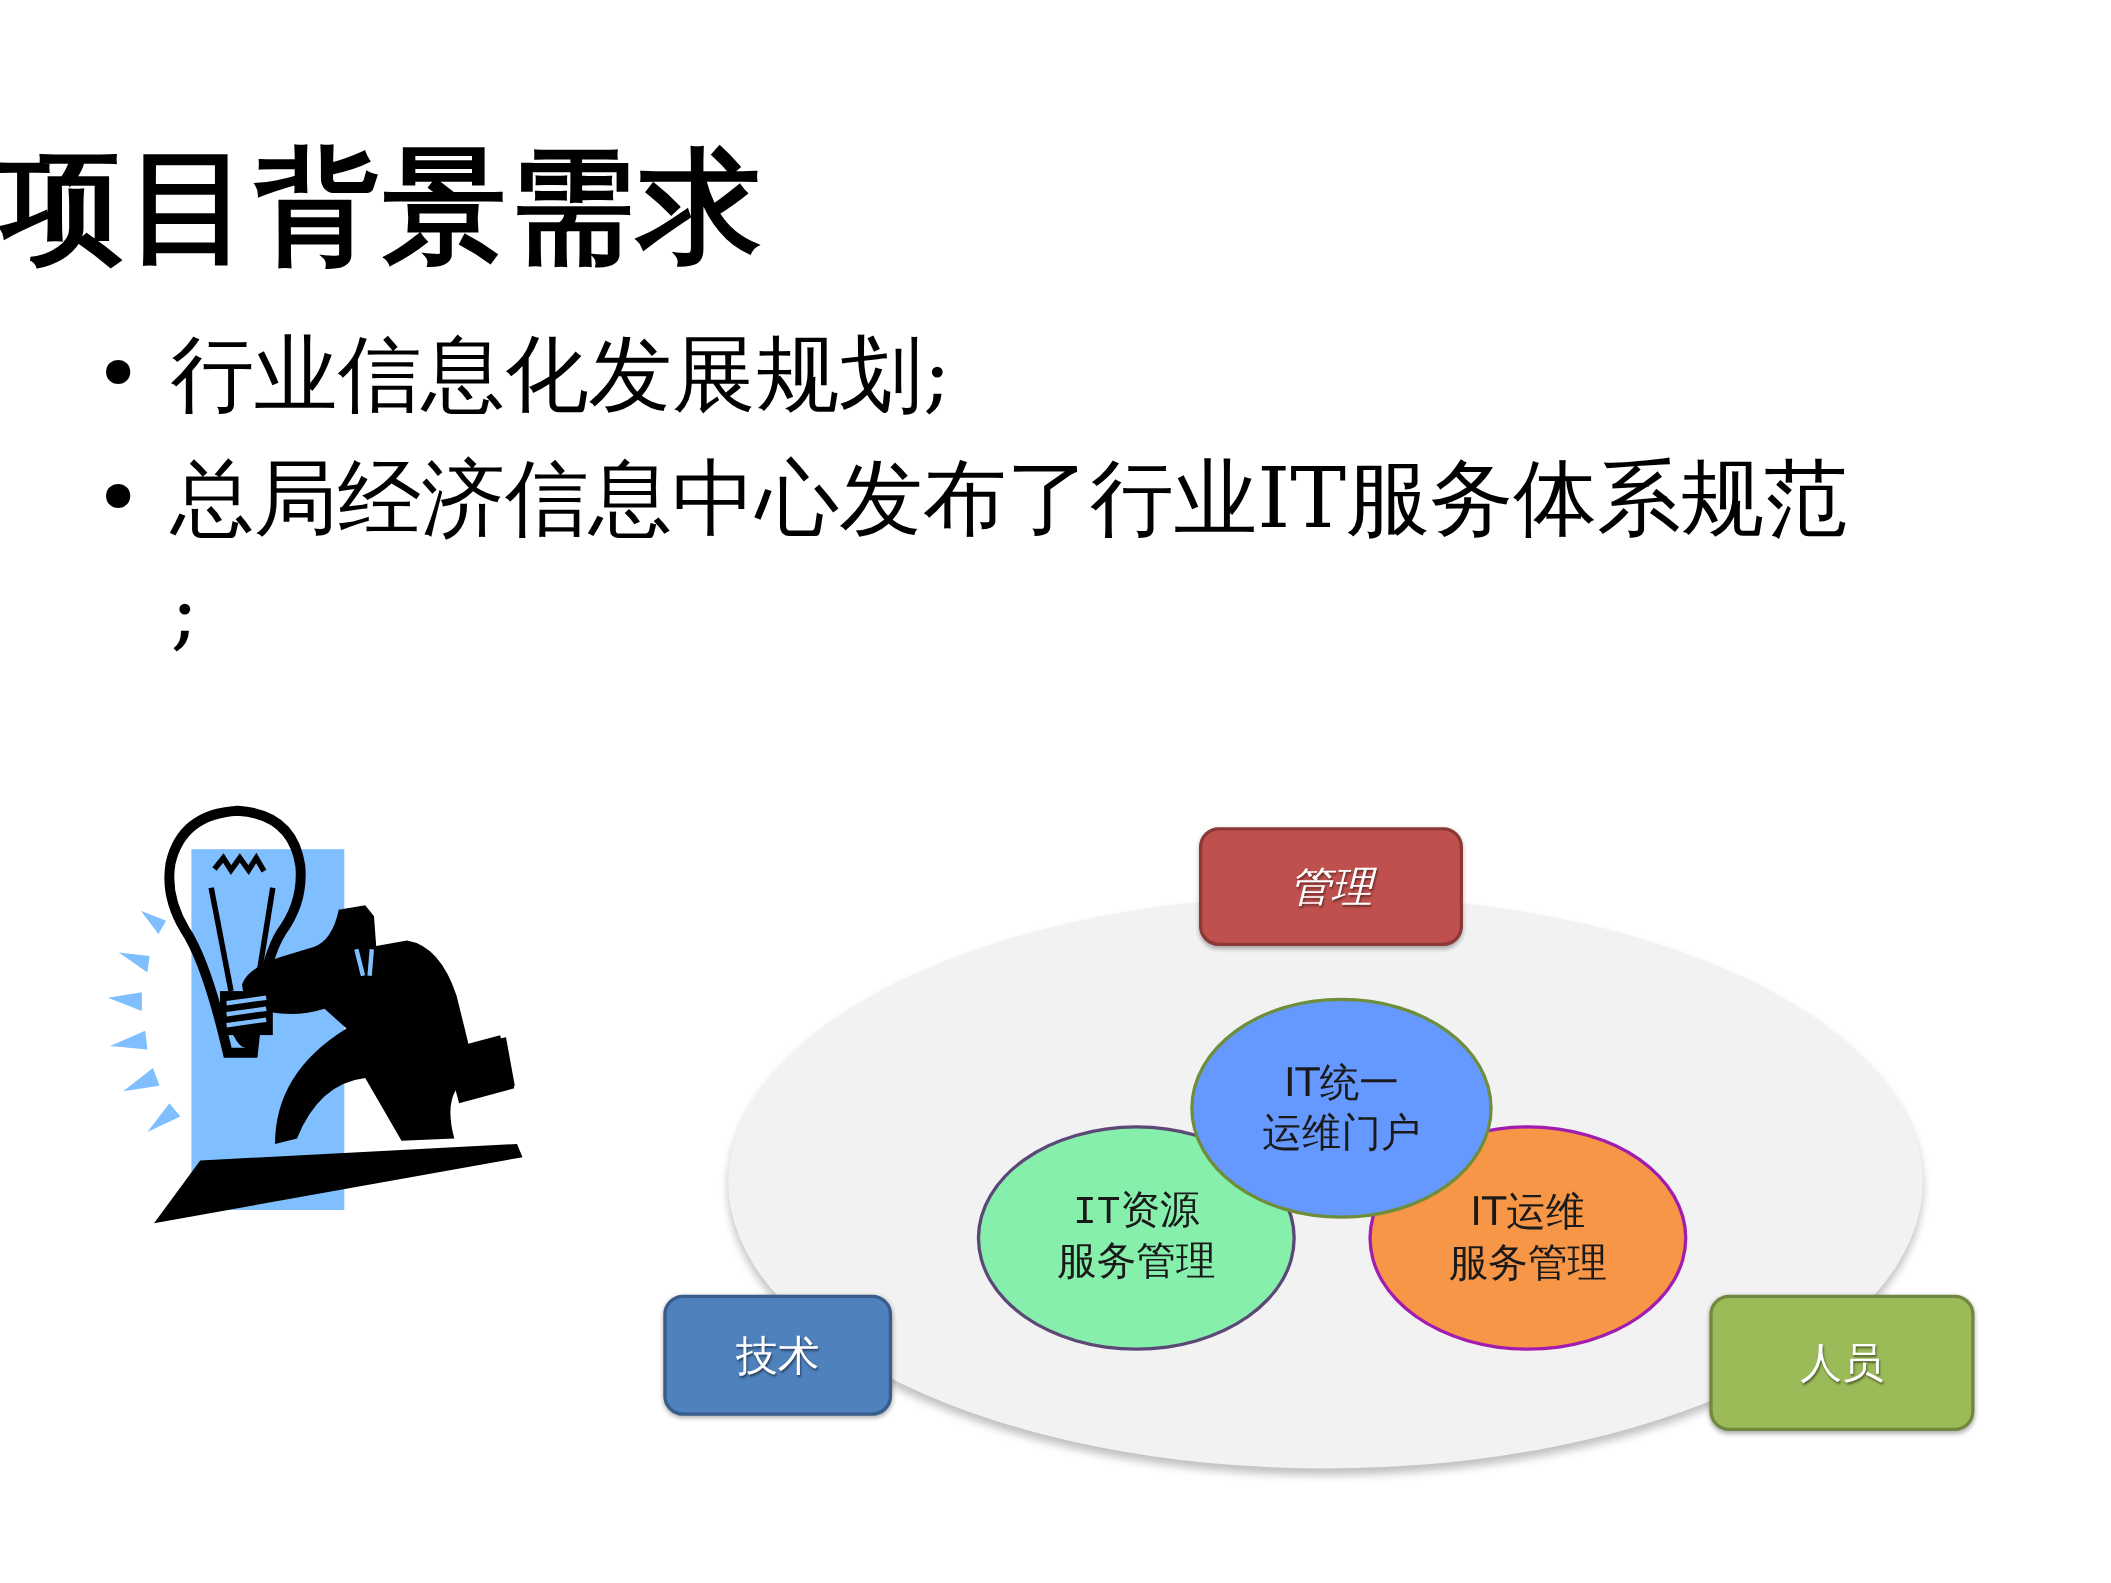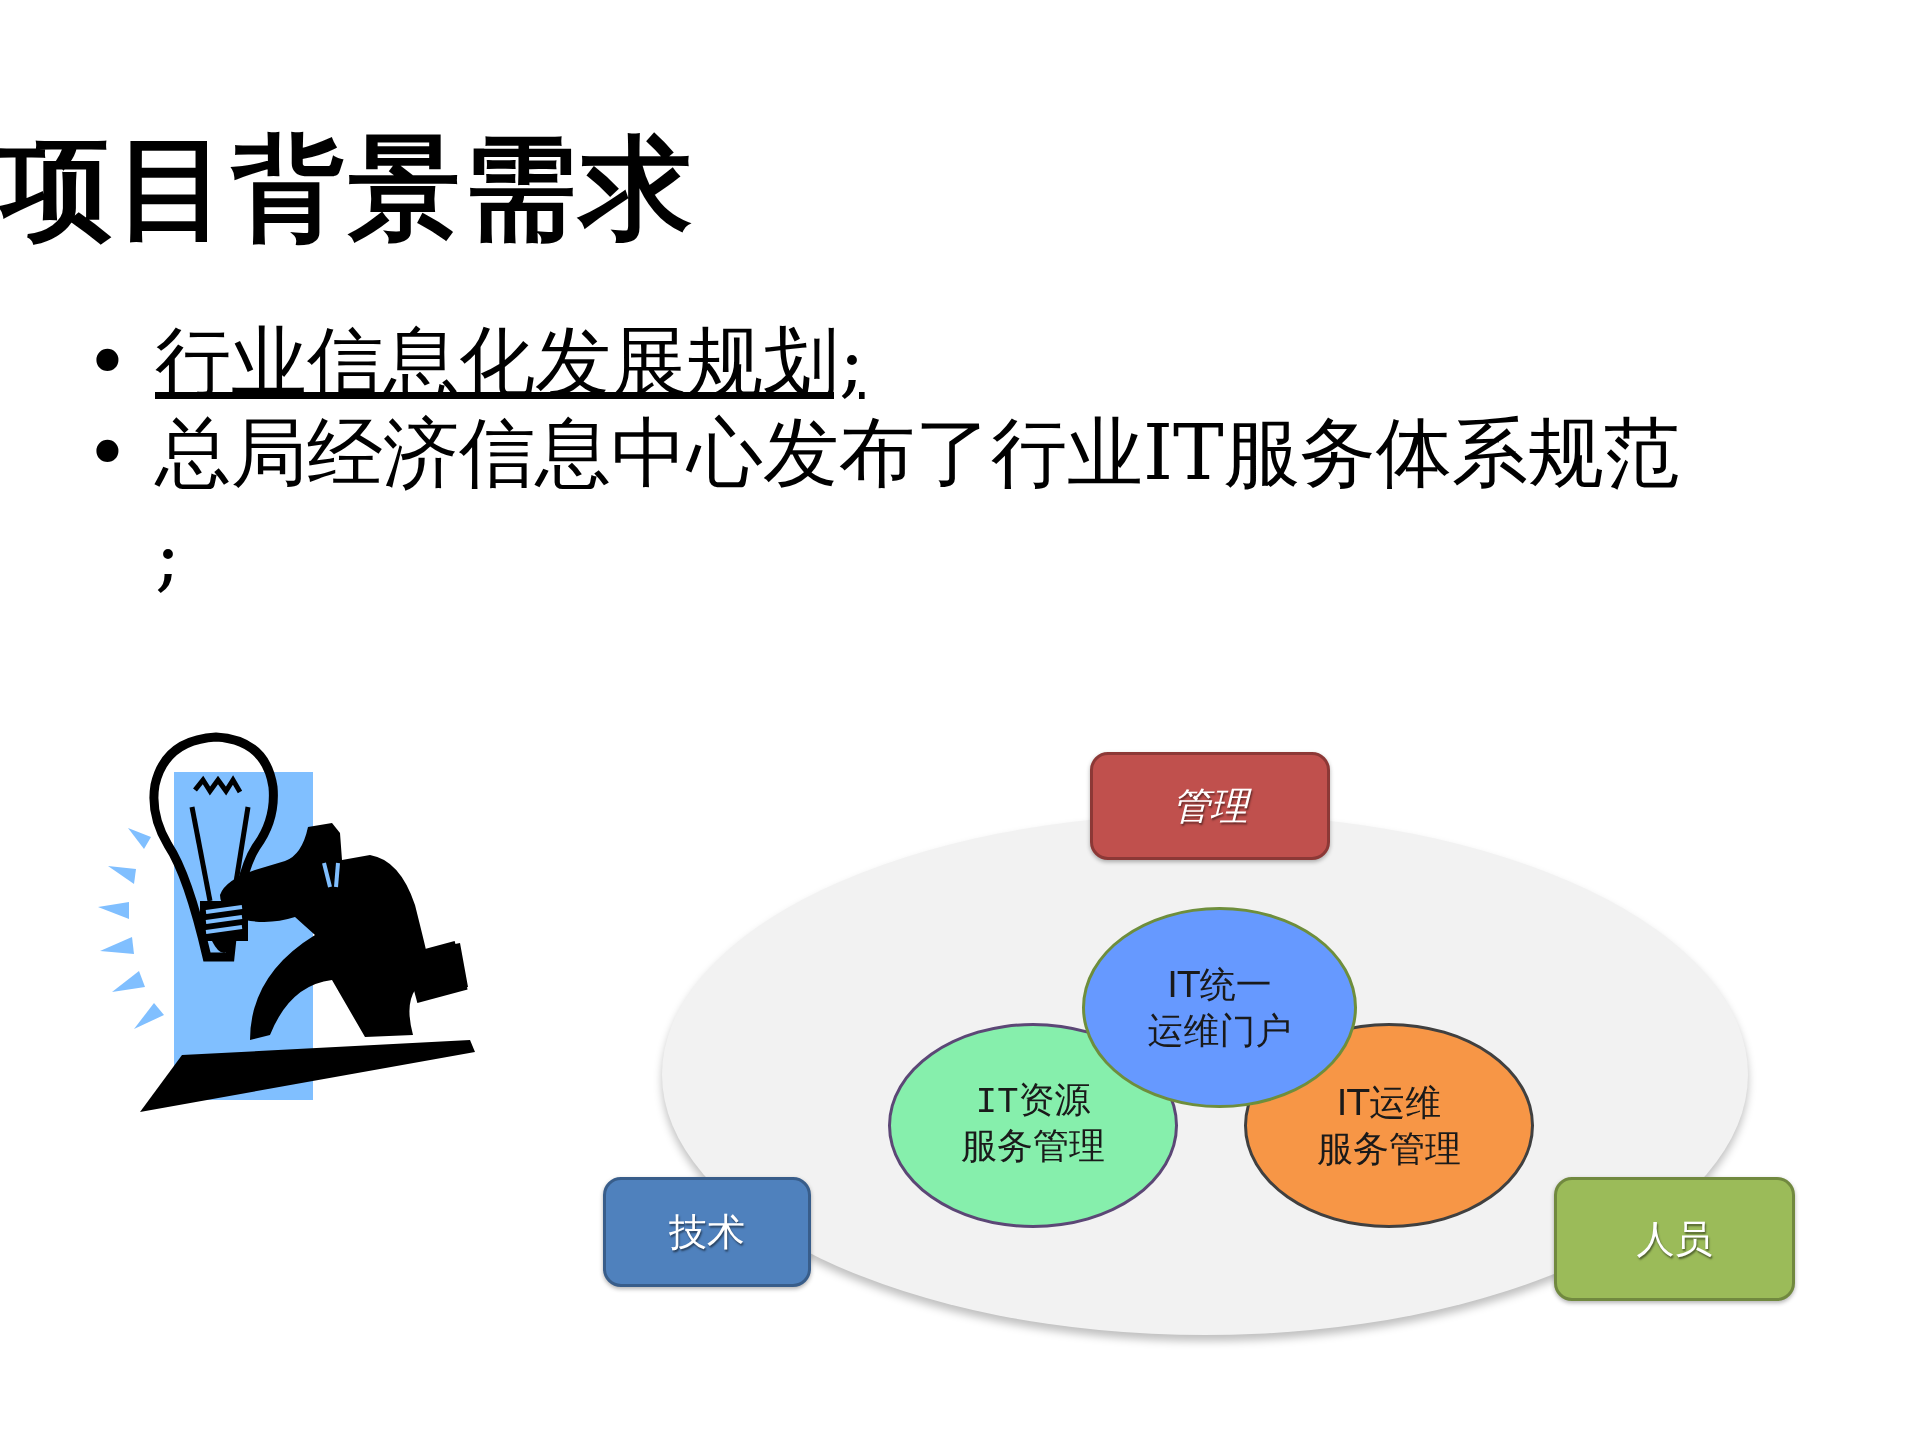--- a/index.html
+++ b/index.html
@@ -18,29 +18,29 @@
                      background: #f2f2f2; box-shadow: 0 6px 8px rgba(0,0,0,0.25); }
   .box { border-radius: 18px; display: flex; align-items: center; justify-content: center;
          color: #ffffff; font-size: 38px; text-shadow: 1px 2px 2px rgba(0,0,0,0.5);
          box-shadow: 0 2px 4px rgba(0,0,0,0.3); box-sizing: border-box; }
   .box-mgmt { left: 1090px; top: 752px; width: 240px; height: 108px; background: #c0504d; border: 3px solid #8c3836; font-style: italic; }
   .box-tech { left: 603px; top: 1177px; width: 208px; height: 110px; background: #4f81bd; border: 3px solid #385d8a; }
   .box-people { left: 1554px; top: 1177px; width: 241px; height: 124px; background: #9bbb59; border: 3px solid #71893f; }
   .circle { border-radius: 50%; display: flex; flex-direction: column; align-items: center; justify-content: center;
             font-size: 36px; line-height: 46px; color: #1a1a1a; box-sizing: border-box; }
   .c-purple { left: 888px; top: 1023px; width: 290px; height: 205px; background: #86efac; border: 3px solid #5c4776; font-family: Liberation Mono, monospace; }
-  .c-orange { left: 1244px; top: 1023px; width: 290px; height: 205px; background: #f79646; border: 3px solid #404040; }
+  .c-orange { left: 1244px; top: 1023px; width: 290px; height: 205px; background: #f79646; border: 3px solid #a21caf; }
   .c-blue { left: 1082px; top: 907px; width: 275px; height: 201px; background: #6699ff; border: 3px solid #6e8e3c; }
 </style>
 </head>
 <body>
 
 <div class="abs title">项目背景需求</div>
 
-<div class="abs bullet-line" style="top:312px;text-decoration:underline;">
+<div class="abs bullet-line" style="top:290px;">
   <span class="bullet-dot">•</span><span>行业信息化发展规划;</span>
 </div>
 <div class="abs bullet-line" style="top:403px;">
   <span class="bullet-dot">•</span><span>总局经济信息中心发布了行业IT服务体系规范</span>
 </div>
 <div class="abs cont" style="top:506px;">;</div>
 
 <div class="abs clipart">
   <svg width="410" height="400" viewBox="0 0 410 400">
 

